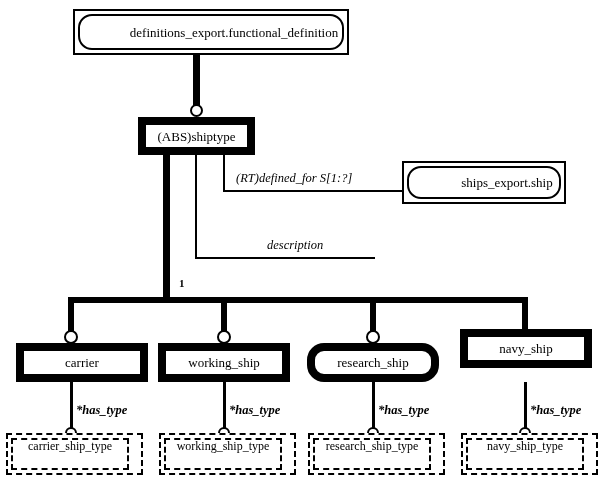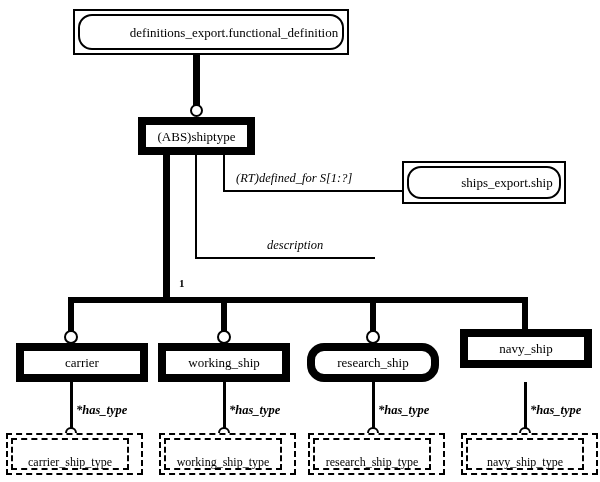--- a/index.html
+++ b/index.html
@@ -46,21 +46,21 @@
   .deftype{
     border:2px dashed #000;
     background:#fff;
     box-sizing:border-box;
   }
   .deftype .inner{
     position:absolute;
     left:3px;top:3px;bottom:3px;
     border:2px dashed #000;
     background:#fff;
-    display:flex;align-items:flex-end;justify-content:center;
+    display:flex;align-items:flex-start;justify-content:center;
     box-sizing:border-box;
   }
   .deftype .lbl{font-size:12px;line-height:1;white-space:nowrap;}
 
   
   .vline{position:absolute;background:#000;}
   .hline{position:absolute;background:#000;}
   .thick{background:#000;}
 
   .circle{

